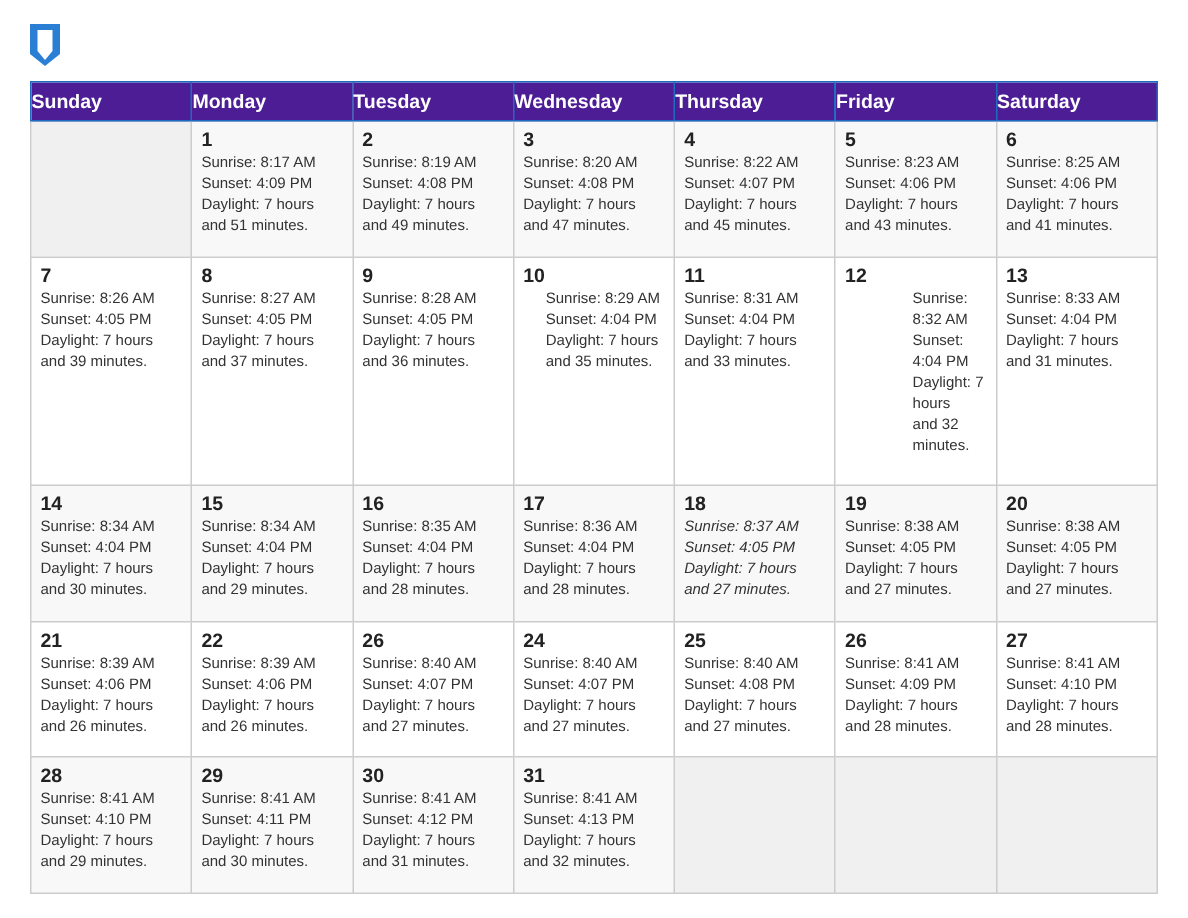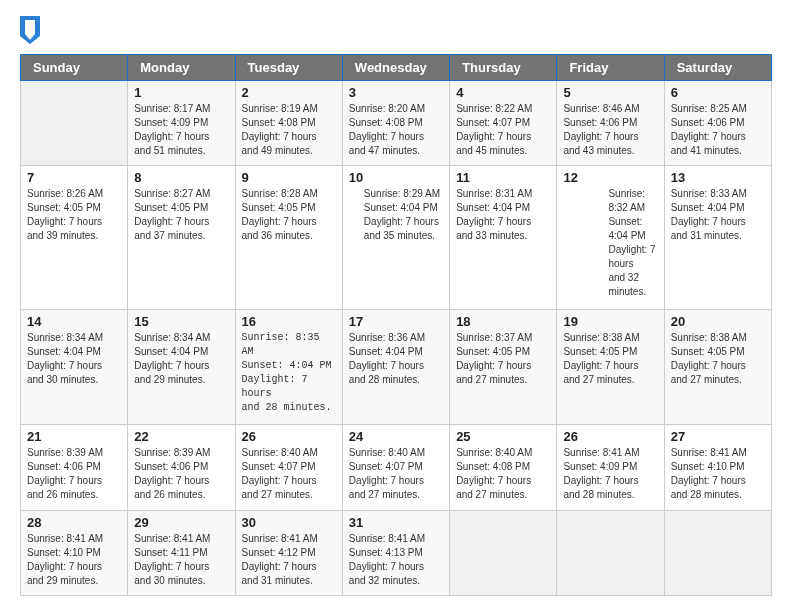--- a/index.html
+++ b/index.html
@@ -54,24 +54,24 @@
       color: #444;
     }
     .calendar {
       flex: 1;
       border: 1px solid #ccc;
       border-collapse: collapse;
       width: 100%;
       table-layout: fixed;
     }
     .calendar th {
-      background: #737373;
+      background: #4c1d95;
       color: #fff;
       text-align: left;
-      padding: 5px 12px;
+      padding: 5px 0;
       font-size: 13px;
       font-weight: bold;
       border: 1px solid #1e6bbf;
     }
     .calendar td {
       vertical-align: top;
       border: 1px solid #ccc;
       padding: 4px 6px;
       font-size: 10.5px;
       color: #333;
@@ -158,21 +158,21 @@
           </td>
           <td>
             <span class="day-number">4</span>
             <div class="day-info" style="white-space: pre-line;">Sunrise: 8:22 AM
 Sunset: 4:07 PM
 Daylight: 7 hours
 and 45 minutes.</div>
           </td>
           <td>
             <span class="day-number">5</span>
-            <div class="day-info" style="white-space: pre-line;">Sunrise: 8:46 AM
+            <div class="day-info" style="white-space: pre-line;">Sunrise: 8:23 AM
 Sunset: 4:06 PM
 Daylight: 7 hours
 and 43 minutes.</div>
           </td>
           <td>
             <span class="day-number">6</span>
             <div class="day-info" style="white-space: pre-line;">Sunrise: 8:25 AM
 Sunset: 4:06 PM
 Daylight: 7 hours
 and 41 minutes.</div>
@@ -239,35 +239,35 @@
           </td>
           <td>
             <span class="day-number">15</span>
             <div class="day-info" style="white-space: pre-line;">Sunrise: 8:34 AM
 Sunset: 4:04 PM
 Daylight: 7 hours
 and 29 minutes.</div>
           </td>
           <td>
             <span class="day-number">16</span>
-            <div class="day-info" style="white-space: pre-line; font-family: Liberation Mono, monospace;">Sunrise: 8:35 AM
+            <div class="day-info" style="white-space: pre-line;">Sunrise: 8:35 AM
 Sunset: 4:04 PM
 Daylight: 7 hours
 and 28 minutes.</div>
           </td>
           <td>
             <span class="day-number">17</span>
             <div class="day-info" style="white-space: pre-line;">Sunrise: 8:36 AM
 Sunset: 4:04 PM
 Daylight: 7 hours
 and 28 minutes.</div>
           </td>
           <td>
             <span class="day-number">18</span>
-            <div class="day-info" style="white-space: pre-line;">Sunrise: 8:37 AM
+            <div class="day-info" style="white-space: pre-line; font-style: italic;">Sunrise: 8:37 AM
 Sunset: 4:05 PM
 Daylight: 7 hours
 and 27 minutes.</div>
           </td>
           <td>
             <span class="day-number">19</span>
             <div class="day-info" style="white-space: pre-line;">Sunrise: 8:38 AM
 Sunset: 4:05 PM
 Daylight: 7 hours
 and 27 minutes.</div>

